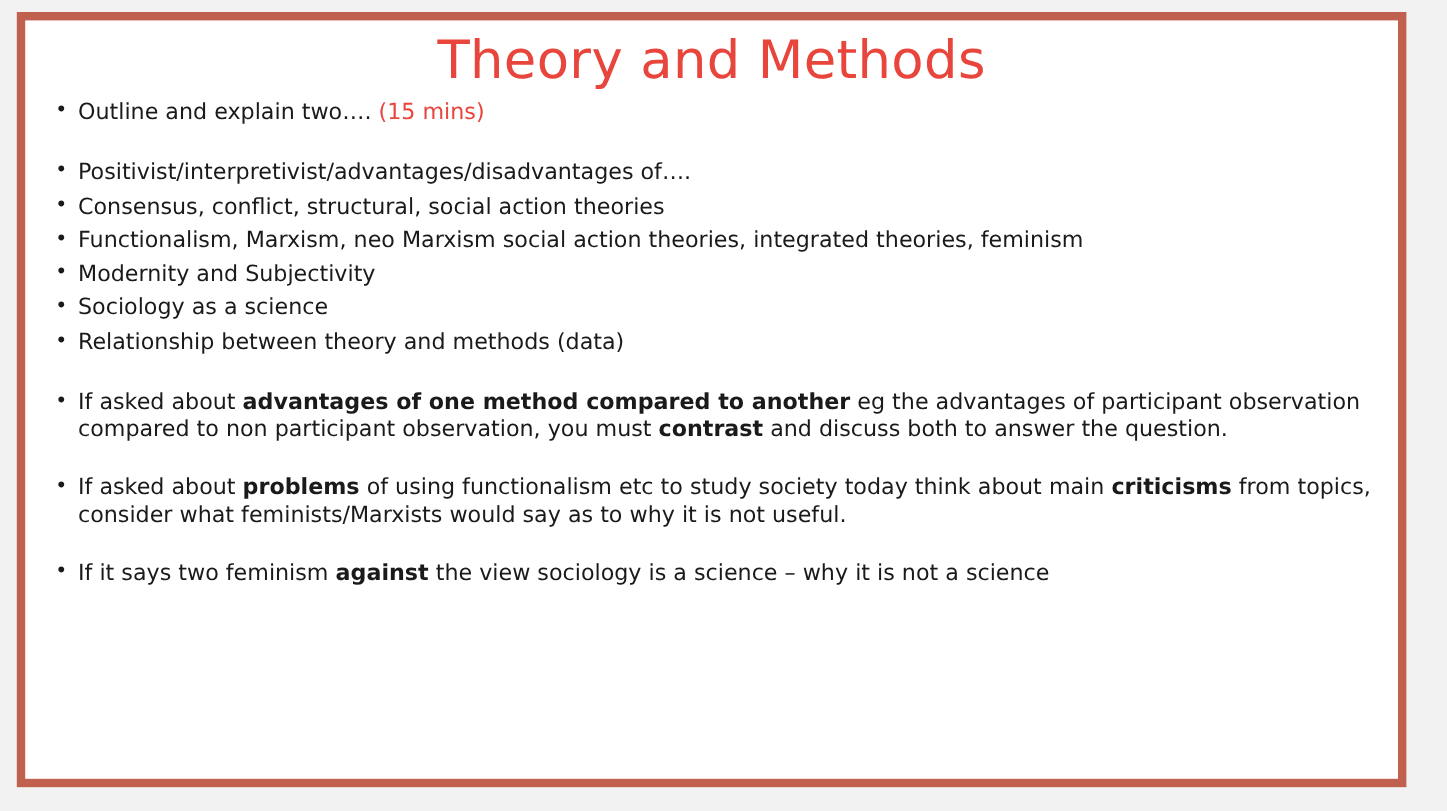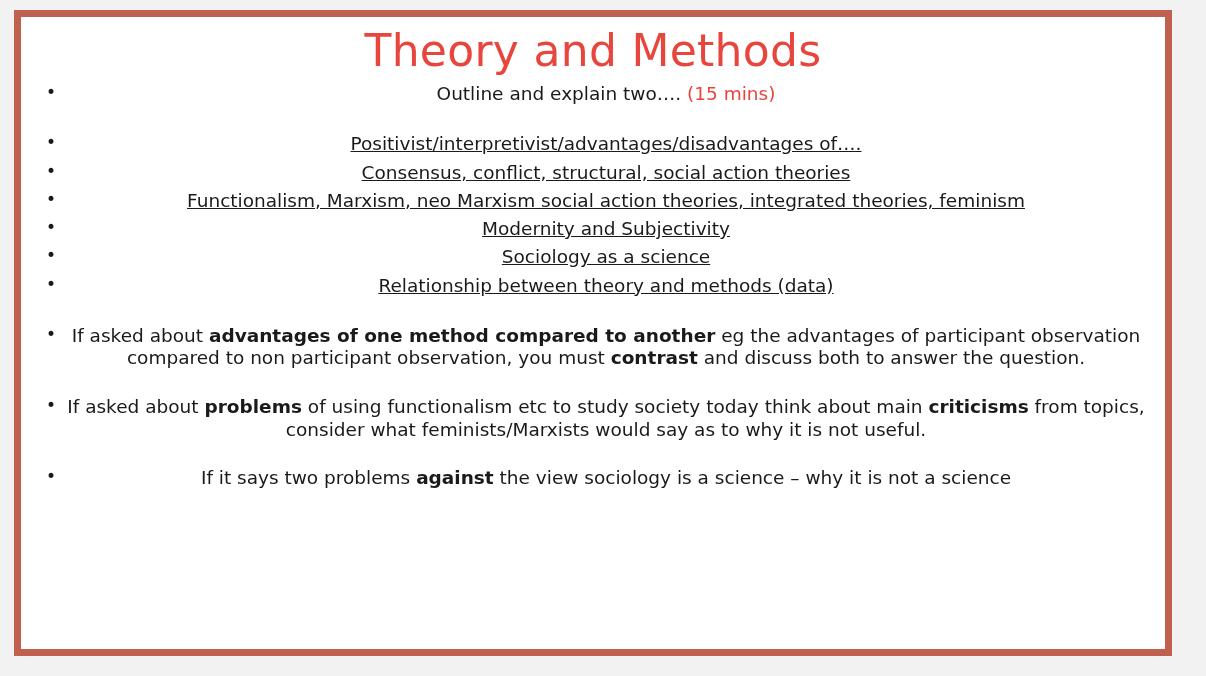--- a/index.html
+++ b/index.html
@@ -47,21 +47,20 @@
   ul {
     list-style: none;
     margin: 0;
     padding: 0;
   }
   li {
     position: relative;
     padding-left: 26px;
     margin: 0 0 2px 0;
     line-height: 1.42;
-    text-align: center;
   }
   li::before {
     content: "\2022";
     position: absolute;
     left: 7px;
     top: -1px;
     font-size: 17px;
     color: #1a1a1a;
   }
   li.spaced {
@@ -89,36 +88,36 @@
 
     <div class="title">Theory and Methods</div>
 
     <div class="body">
       <ul>
         <li>
           <span>Outline and explain two…. </span><span class="mins">(15 mins)</span>
         </li>
       </ul>
 
-      <ul style="margin-top:24px;text-decoration:underline;">
+      <ul style="margin-top:24px;">
         <li><span>Positivist/interpretivist/advantages/disadvantages of….</span></li>
         <li><span>Consensus, conflict, structural, social action theories</span></li>
         <li><span>Functionalism, Marxism, neo Marxism social action theories, integrated theories, feminism</span></li>
         <li><span>Modernity and Subjectivity</span></li>
         <li><span>Sociology as a science</span></li>
         <li><span>Relationship between theory and methods (data)</span></li>
       </ul>
 
       <ul>
         <li class="para spaced">
           <span>If asked about </span><span class="b">advantages of one method compared to another</span><span> eg the advantages of participant observation compared to non participant observation, you must </span><span class="b">contrast</span><span> and discuss both to answer the question.</span>
         </li>
         <li class="para spaced">
           <span>If asked about </span><span class="b">problems</span><span> of using functionalism etc to study society today think about main </span><span class="b">criticisms</span><span> from topics, consider what feminists/Marxists would say as to why it is not useful.</span>
         </li>
         <li class="para spaced">
-          <span>If it says two problems </span><span class="b">against</span><span> the view sociology is a science – why it is not a science</span>
+          <span>If it says two feminism </span><span class="b">against</span><span> the view sociology is a science – why it is not a science</span>
         </li>
       </ul>
     </div>
 
   </div>
 </div>
 
 </body></html>

